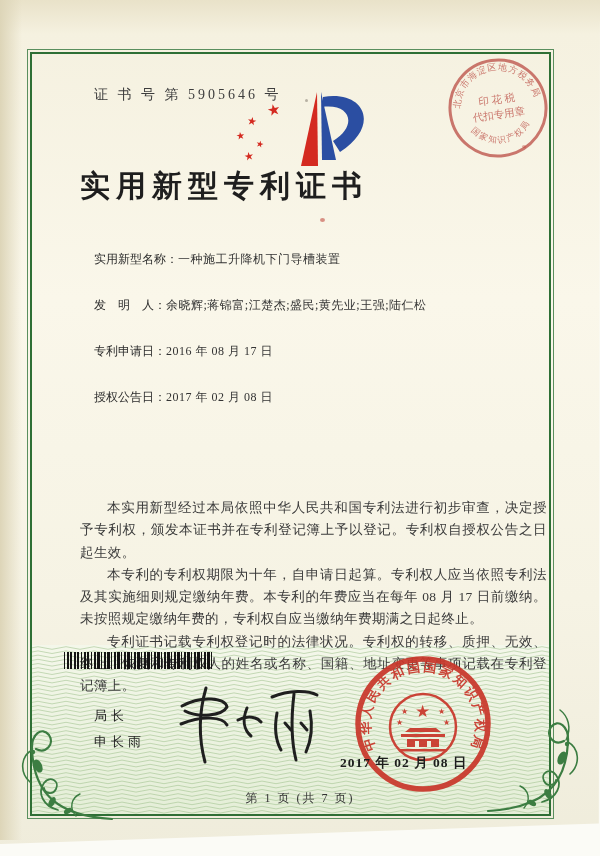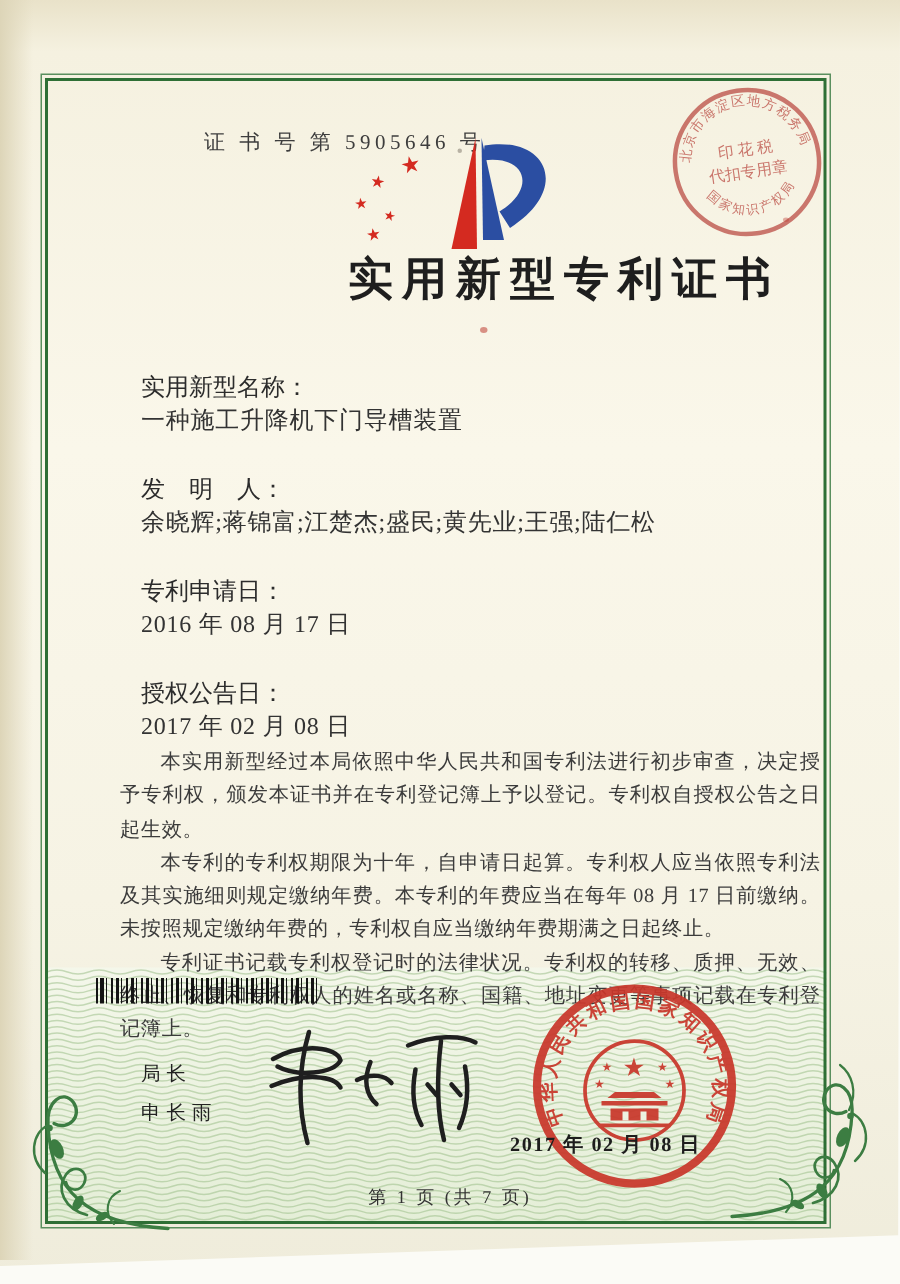--- a/index.html
+++ b/index.html
@@ -37,38 +37,38 @@
   
   .band{
     position:absolute;left:31px;top:645px;width:520px;height:171px;
     background:linear-gradient(180deg,#f4f7ea,#e4eed7);
     overflow:hidden;
   }
   .band svg{display:block;width:100%;height:100%;}
   
   .cert-no{
     position:absolute;left:94px;top:86px;
-    font-size:14px;letter-spacing:3px;color:#3d3d3d;margin-left:42px;
+    font-size:14px;letter-spacing:3px;color:#3d3d3d;
   }
   .logo{position:absolute;left:225px;top:88px;width:150px;height:85px;}
   .logo .star{fill:var(--logo-red);font-family:"DejaVu Sans",sans-serif;}
   .title{
     position:absolute;left:80px;top:166px;width:440px;
-    text-align:right;font-size:30px;font-weight:600;
+    text-align:left;font-size:30px;font-weight:600;
     letter-spacing:6px;color:#1e1e1e;
   }
   
   .stamp-tax{
     position:absolute;left:441px;top:51px;width:114px;height:114px;
     opacity:.82;transform:rotate(-8deg);
   }
   .stamp-tax text{fill:var(--stamp-red);}
   
   .fields{position:absolute;left:94px;top:248px;width:450px;}
-  .field-row{display:flex;line-height:22px;margin-bottom:24px;font-size:16px;flex-direction:column;}
+  .field-row{display:flex;line-height:22px;margin-bottom:24px;font-size:12px;}
   .field-label{color:#2c2c2c;white-space:pre;}
   .field-value{color:#333;letter-spacing:.5px;}
   
   .bodytext{position:absolute;left:80px;top:497px;width:467px;}
   .bodytext p{
     font-size:13.5px;line-height:22.3px;text-align:justify;
     text-indent:2em;color:#3b3b3b;letter-spacing:.4px;
   }
   
   .barcode{

